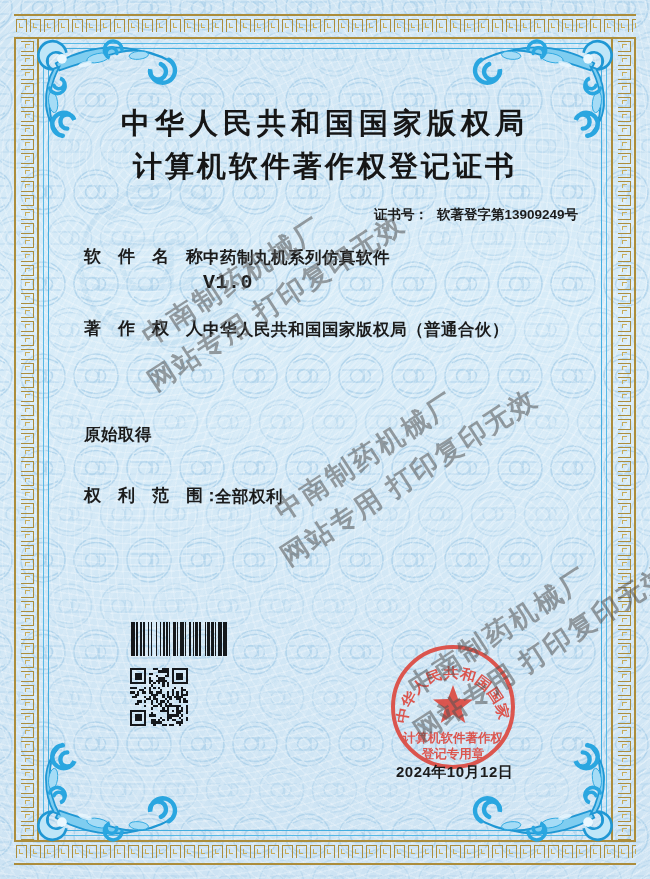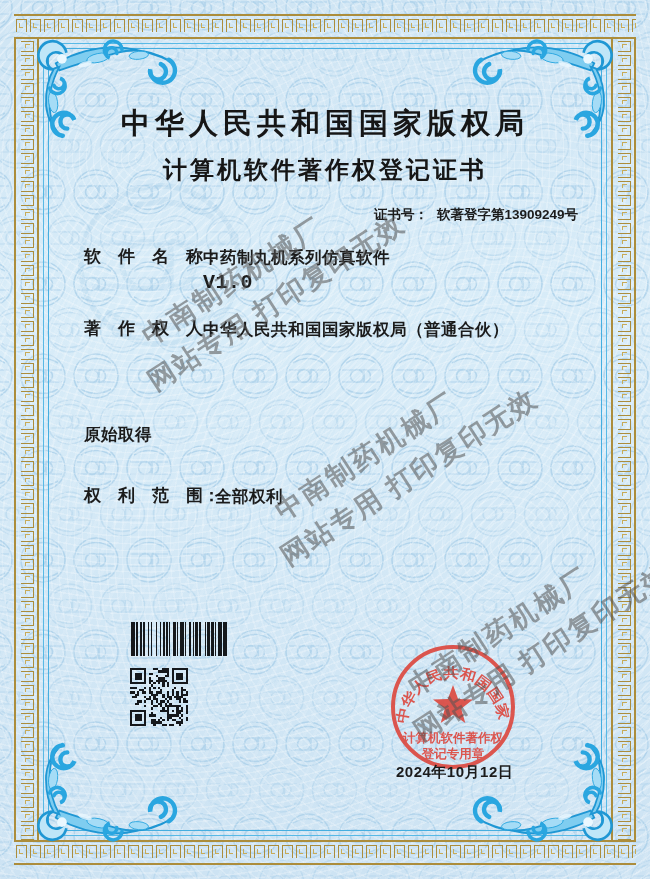--- a/index.html
+++ b/index.html
@@ -47,21 +47,21 @@
   .flourish{position:absolute;width:142px;height:106px;z-index:3;}
   .fl-tl{left:36px;top:35px;}
   .fl-tr{right:36px;top:35px;transform:scaleX(-1);}
   .fl-bl{left:36px;bottom:33px;transform:scaleY(-1);}
   .fl-br{right:36px;bottom:33px;transform:scale(-1,-1);}
   
   .content{position:absolute;inset:0;z-index:4;}
   .title{position:absolute;left:0;right:0;text-align:center;font-weight:700;
     font-family:"Liberation Serif","DejaVu Serif",serif;color:#161616;white-space:nowrap;}
   .title1{top:104px;font-size:29px;letter-spacing:5px;}
-  .title2{top:154px;font-size:24px;letter-spacing:3px;}
+  .title2{top:147px;font-size:29px;letter-spacing:3px;}
   .certno{position:absolute;top:206px;right:72px;font-size:13.5px;font-weight:700;white-space:nowrap;}
   .certno .val{margin-left:9px;}
   .frow{position:absolute;left:84px;display:flex;align-items:flex-start;white-space:nowrap;}
   .frow .flabel{width:119px;flex:0 0 auto;font-size:17px;font-weight:700;text-align:center;}
   .frow .fvalue{font-size:16.5px;font-weight:700;letter-spacing:.5px;line-height:25px;}
   .r1{top:245px;} .r2{top:317px;} .r3{top:422px;} .r4{top:484px;gap:12px;} .r5{top:496px;}
   .r2 .fvalue{font-size:16.5px;}
   .v2{font-size:20px;letter-spacing:.5px;font-family:Liberation Mono, monospace;}
   .statement{position:absolute;top:537px;left:66px;width:519px;font-size:16.5px;font-weight:700;
     line-height:37px;letter-spacing:1.5px;text-align:justify;text-indent:2em;}

